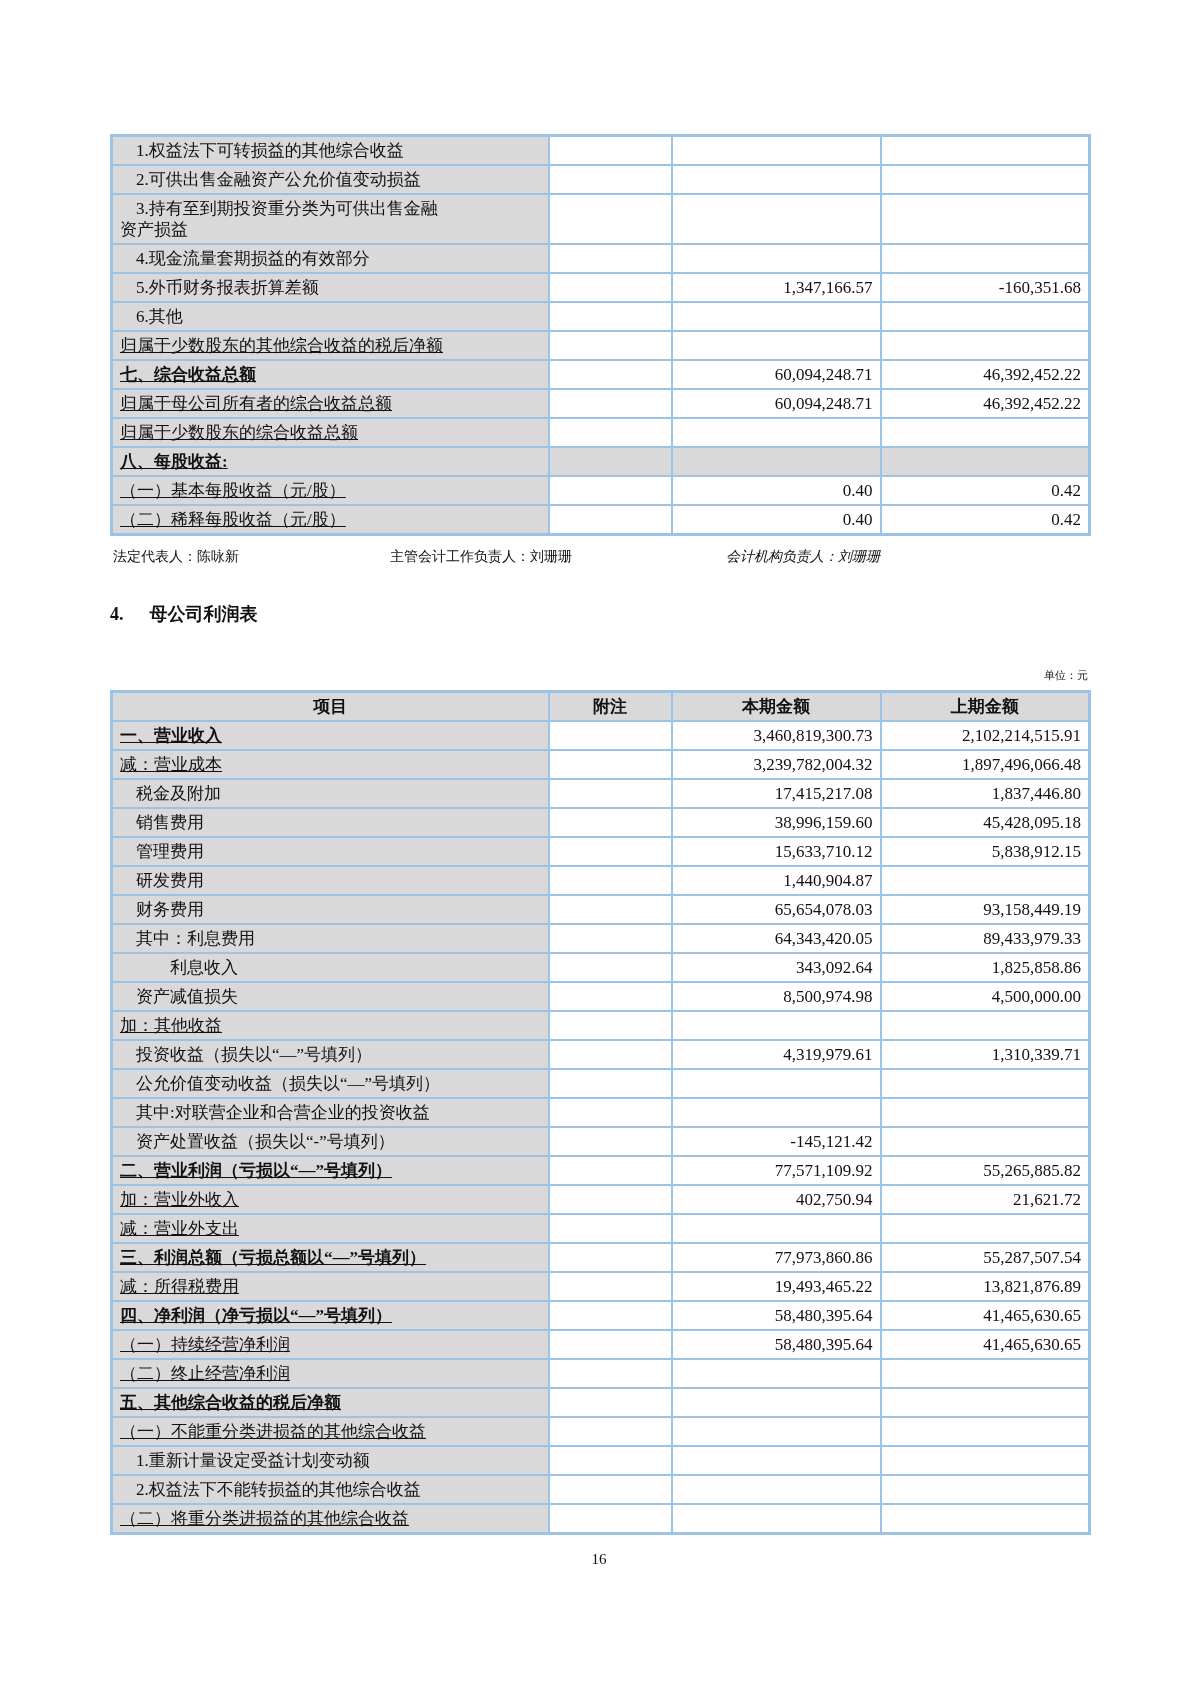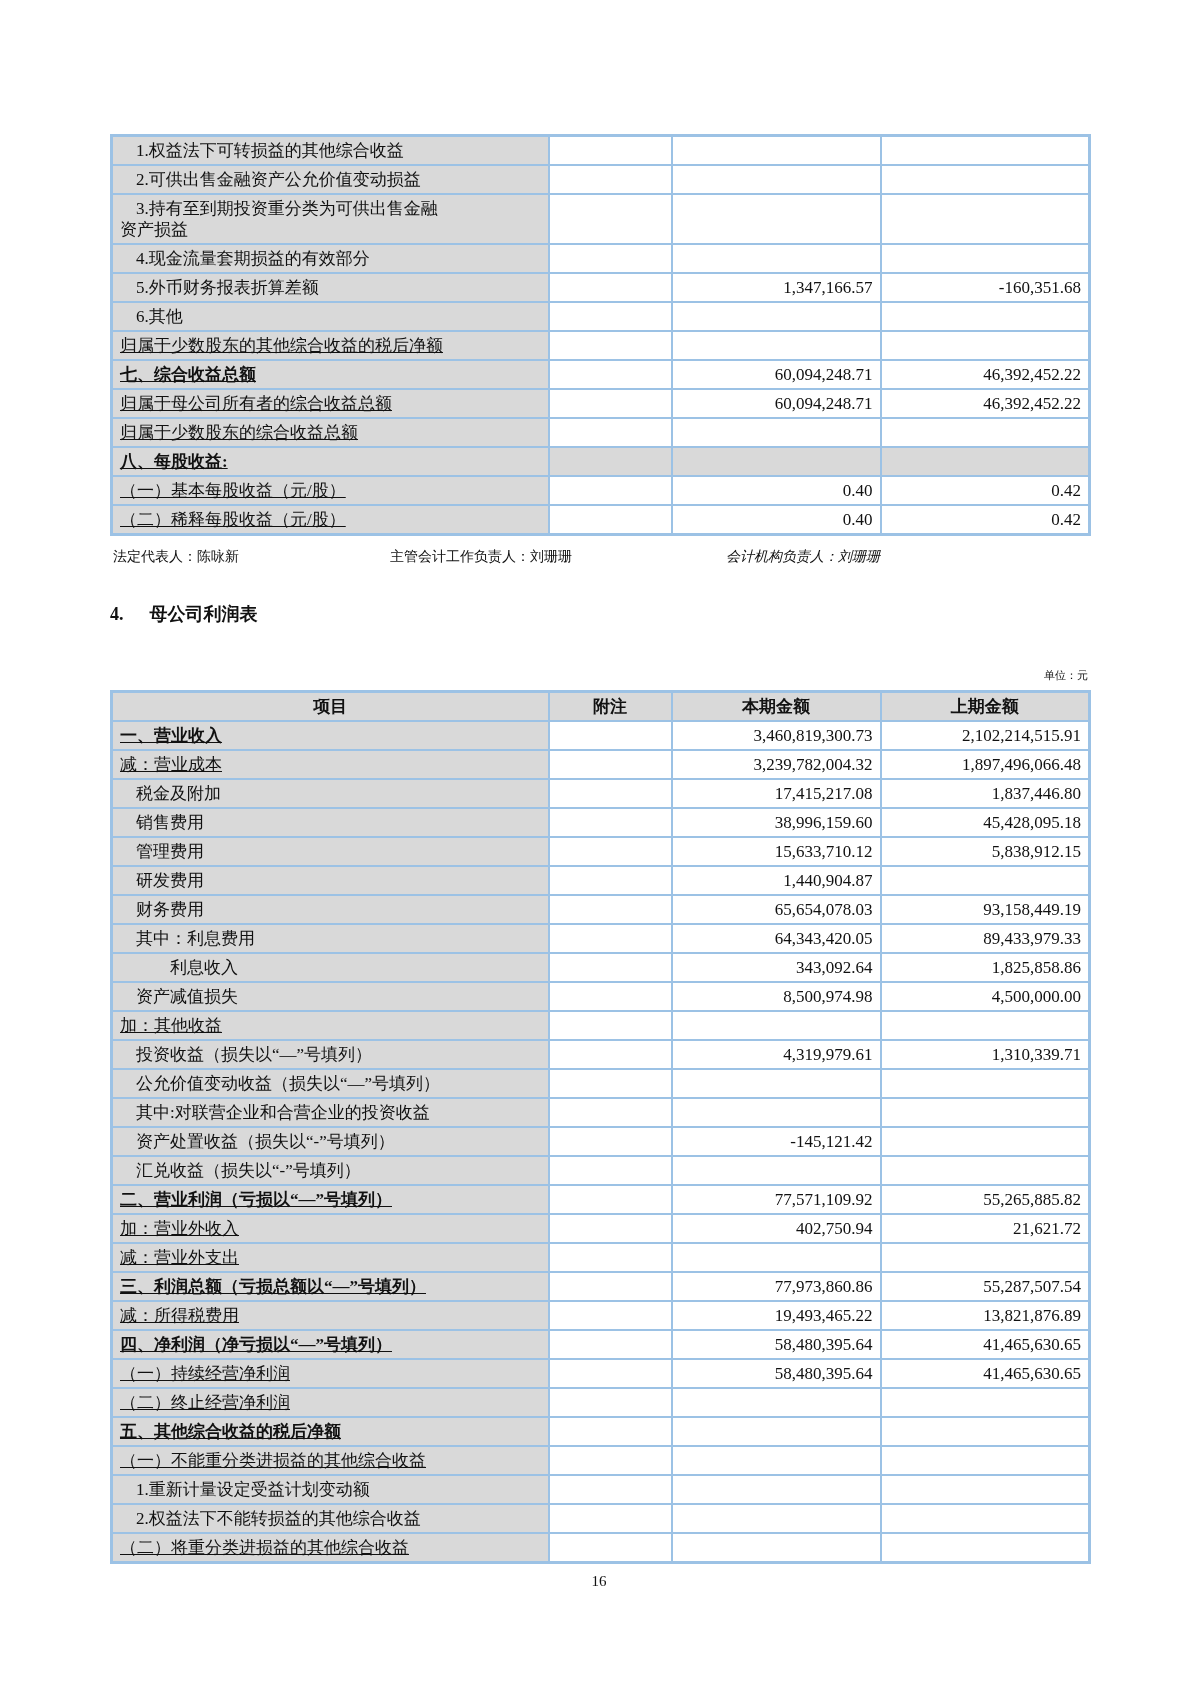--- a/index.html
+++ b/index.html
@@ -52,21 +52,21 @@
   .signature span{position:absolute;top:0;white-space:nowrap;}
   .sig-legal{left:3px;}
   .sig-chief{left:280px;}
   .sig-agency{left:616px;font-style:italic;}
 
   .section-heading{margin-top:30px;font-size:18px;font-weight:bold;}
   .section-heading .sec-num{display:inline-block;margin-right:26px;}
 
   .unit-line{margin-top:42px;margin-bottom:7px;text-align:right;font-size:11px;}
 
-  .page-number{margin-top:9px;text-align:center;font-size:15px;}
+  .page-number{margin-top:16px;text-align:center;font-size:15px;}
 </style>
 </head>
 <body>
 
 <div class="page">
   <div class="content">
 
     <table class="fin" id="table1">
       <colgroup>
         <col style="width:437px">
@@ -268,26 +268,20 @@
             <td class="note"></td>
             <td class="num"></td>
             <td class="num"></td>
           </tr>
           <tr>
             <td class="lbl ind1">资产处置收益（损失以“-”号填列）</td>
             <td class="note"></td>
             <td class="num">-145,121.42</td>
             <td class="num"></td>
           </tr>
-          <tr>
-            <td class="lbl ind1">汇兑收益（损失以“-”号填列）</td>
-            <td class="note"></td>
-            <td class="num"></td>
-            <td class="num"></td>
-          </tr>
           <tr class="bold">
             <td class="lbl ind0">二、营业利润（亏损以“—”号填列）</td>
             <td class="note"></td>
             <td class="num">77,571,109.92</td>
             <td class="num">55,265,885.82</td>
           </tr>
           <tr>
             <td class="lbl ind0">加：营业外收入</td>
             <td class="note"></td>
             <td class="num">402,750.94</td>

